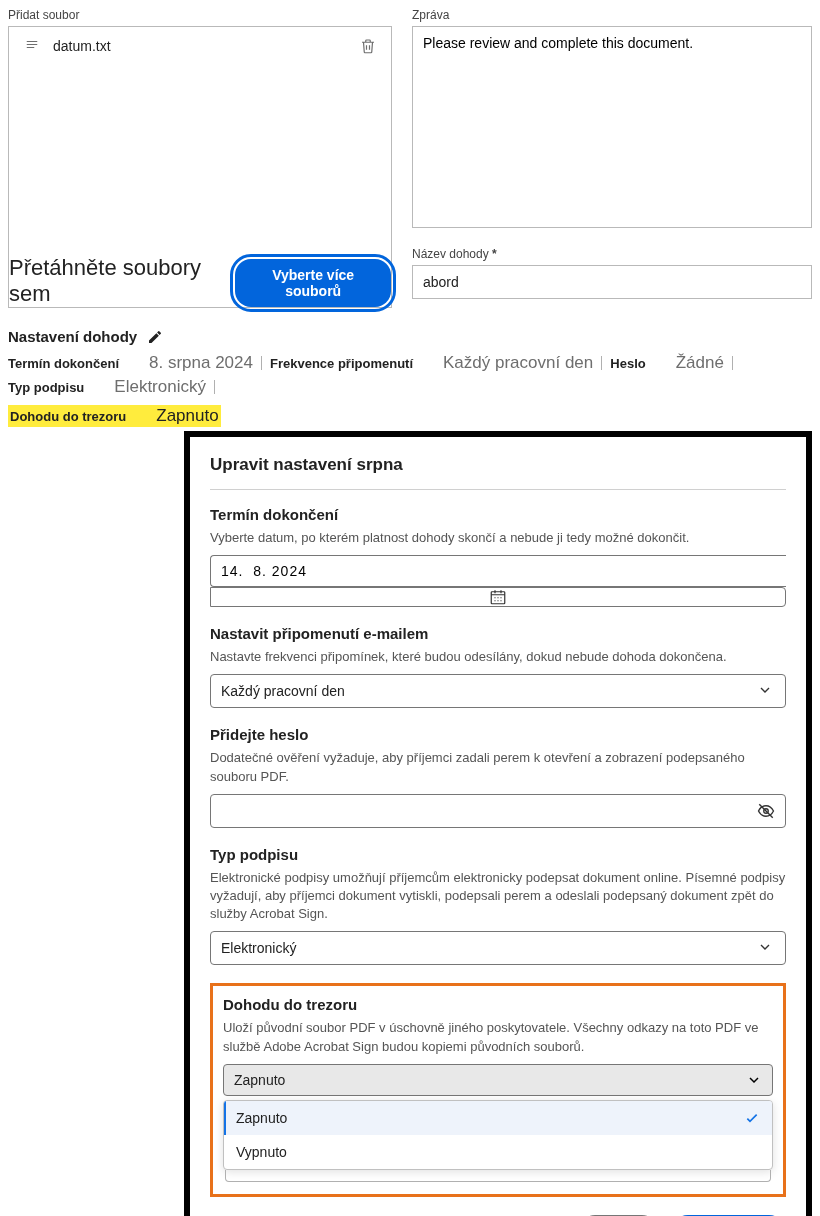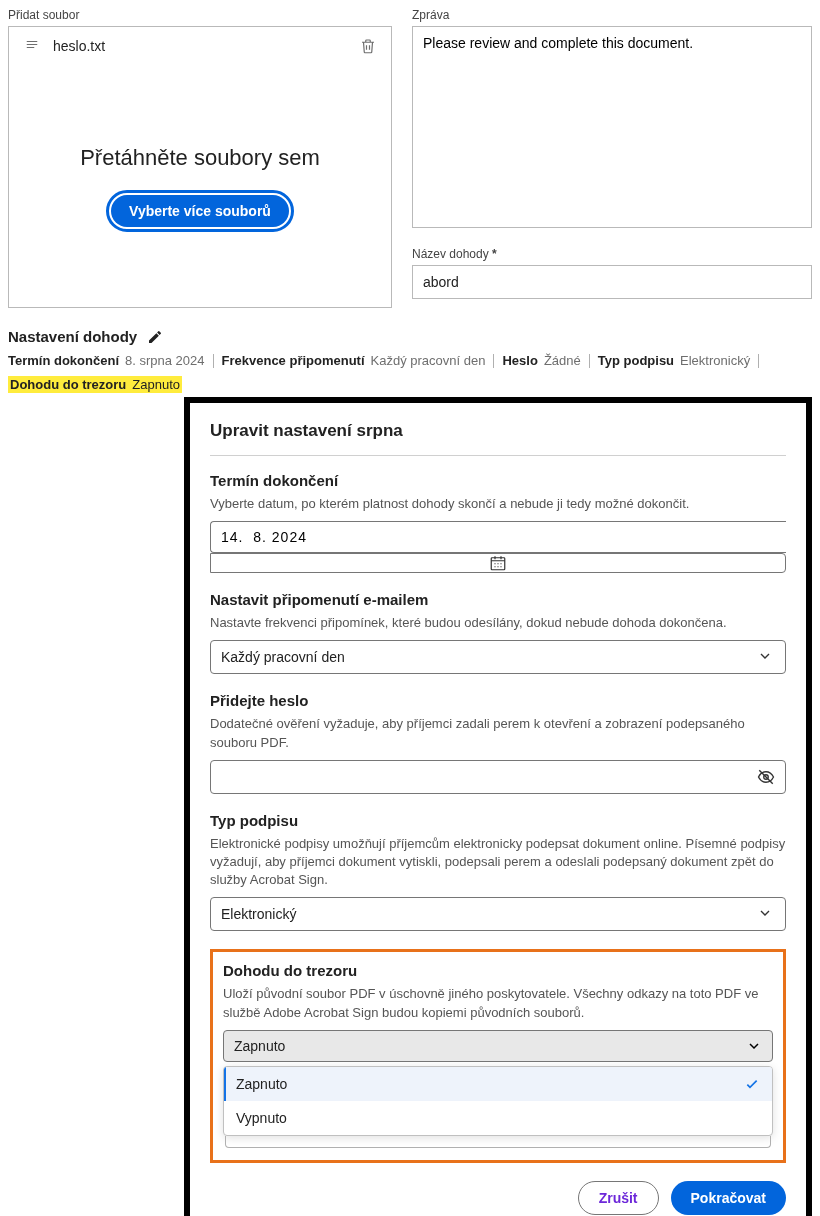--- a/index.html
+++ b/index.html
@@ -11,36 +11,36 @@
   
   .small-label { font-size: 12px; color: #444; margin-bottom: 4px; display: block; }
   .required-star { font-weight: bold; }
   
   .file-drop { border: 1px solid #b9b9b9; padding: 0; height: 282px; display: flex; flex-direction: column; }
   .file-item { display: flex; align-items: center; padding: 10px 14px; gap: 12px; }
   .file-item-name { flex: 1; font-size: 14px; }
   .file-icon { width: 18px; height: 18px; display: inline-flex; align-items: center; justify-content: center; color: #6e6e6e; }
   .trash-icon { width: 18px; height: 18px; color: #6e6e6e; cursor: pointer; }
   
-  .drop-body { flex: 1; display: flex; flex-direction: column; align-items: center; justify-content: center; gap: 24px; }
+  .drop-body { flex: 1; display: flex; flex-direction: row; align-items: flex-end; justify-content: center; gap: 24px; }
   .drop-text { font-size: 22px; font-weight: 400; color: #222; }
   .pick-btn { background: #0265dc; color: #fff; border: none; padding: 8px 18px; border-radius: 16px; font-size: 14px; font-weight: 700; cursor: pointer; outline: 3px solid #0265dc; outline-offset: 2px; }
   
   .text-input { width: 100%; border: 1px solid #b9b9b9; padding: 8px 10px; font-size: 14px; color: #222; font-family: inherit; }
   .msg-ta { width: 100%; height: 202px; border: 1px solid #b9b9b9; padding: 8px 10px; font-size: 14px; resize: none; font-family: inherit; }
   
   .settings-header { display: flex; align-items: center; gap: 10px; padding: 12px 8px 8px; }
   .settings-header h3 { font-size: 15px; font-weight: 700; }
   .pencil-icon { width: 16px; height: 16px; cursor: pointer; }
   
   .settings-row { display: flex; flex-wrap: wrap; padding: 0 8px 4px; font-size: 13px; align-items: center; }
   .settings-item { padding: 0 8px 4px 0; display: flex; align-items: center; }
   .settings-sep { width: 1px; height: 14px; background: #b0b0b0; margin: 0 8px 4px 0; }
   .settings-key { font-weight: 700; margin-right: 6px; font-size: 13px; }
-  .settings-val { color: #6e6e6e; font-size: 13px; }
+  .settings-val { color: #6e6e6e; font-size: 17px; margin-left: 24px; }
   .hl { background: #ffec3d; padding: 1px 2px; }
   .hl .settings-val { color: #222; }
   
   .modal-wrap { margin: 0 8px 16px 184px; border: 6px solid #000; background: #fff; padding: 18px 20px 20px; }
   .modal-title { font-size: 17px; font-weight: 700; padding-bottom: 14px; border-bottom: 1px solid #d0d0d0; margin-bottom: 16px; }
   
   .form-group { margin-bottom: 18px; }
   .form-group-title { font-size: 15px; font-weight: 700; margin-bottom: 6px; }
   .form-group-desc { font-size: 13px; color: #555; line-height: 1.4; margin-bottom: 8px; }
   .form-control { width: 100%; border: 1px solid #767676; border-radius: 4px; padding: 7px 10px; font-size: 14px; background: #fff; display: flex; align-items: center; justify-content: space-between; }
@@ -72,21 +72,21 @@
 <div class="top-section">
   <div class="file-col">
     <span class="small-label">Přidat soubor</span>
     <div class="file-drop">
       <div class="file-item">
         <span class="file-icon">
           <svg viewBox="0 0 24 24" width="18" height="18" fill="none" stroke="currentColor" stroke-width="1.6">
               <path d="M5 6h14M5 10h14M5 14h10"></path>
             </svg>
         </span>
-        <span class="file-item-name">heslo.txt</span>
+        <span class="file-item-name">datum.txt</span>
         <span class="trash-icon">
           <svg viewBox="0 0 24 24" width="18" height="18" fill="none" stroke="currentColor" stroke-width="1.6">
               <path d="M4 7h16M9 7V5a1 1 0 0 1 1-1h4a1 1 0 0 1 1 1v2M6 7l1 13a1 1 0 0 0 1 1h8a1 1 0 0 0 1-1l1-13M10 11v6M14 11v6"></path>
             </svg>
         </span>
       </div>
       <div class="drop-body">
         <div class="drop-text">Přetáhněte soubory sem</div>
         <button class="pick-btn">Vyberte více souborů</button>
       </div>

